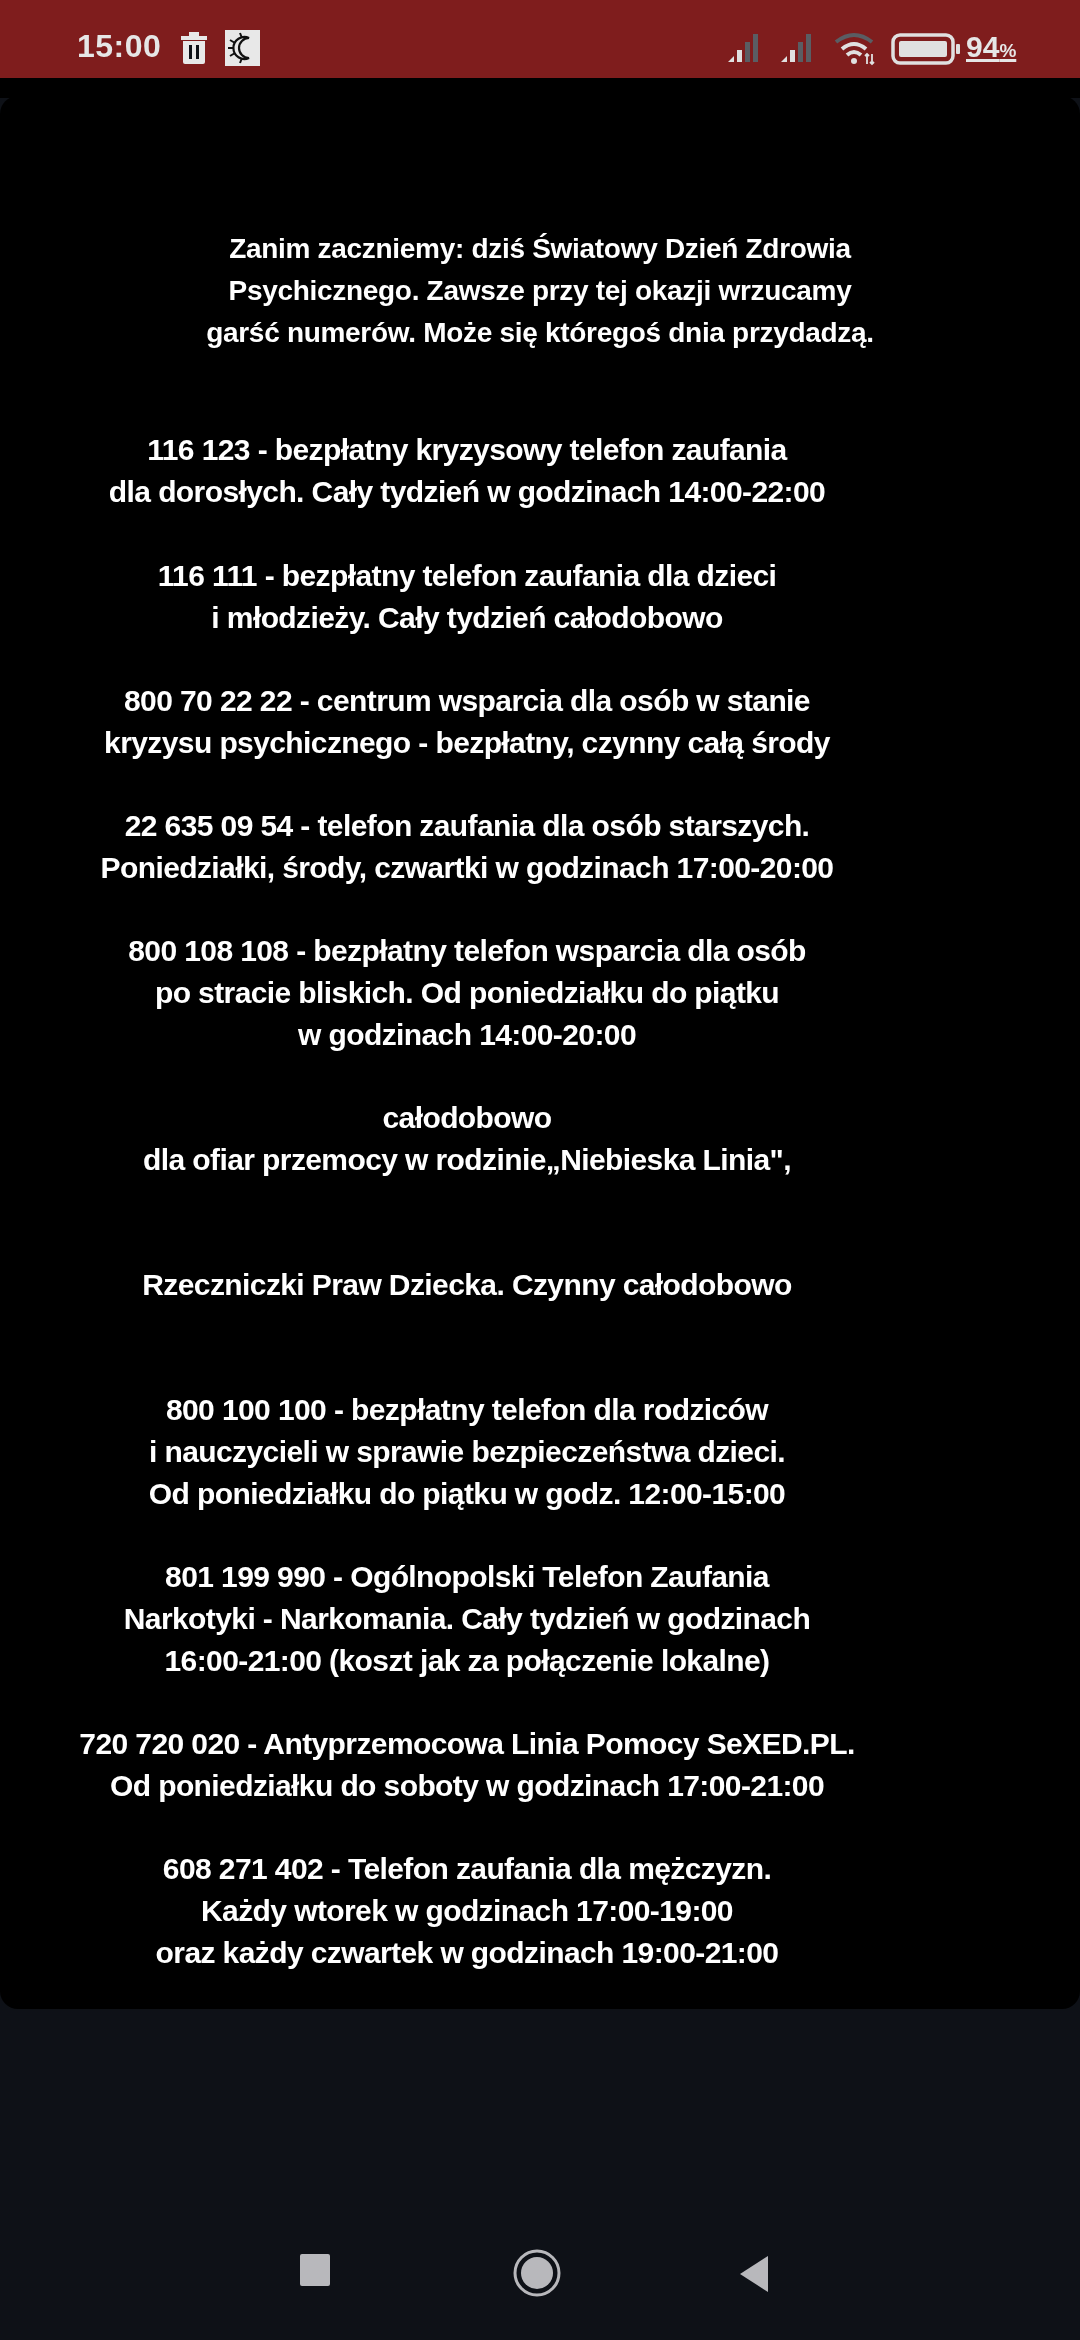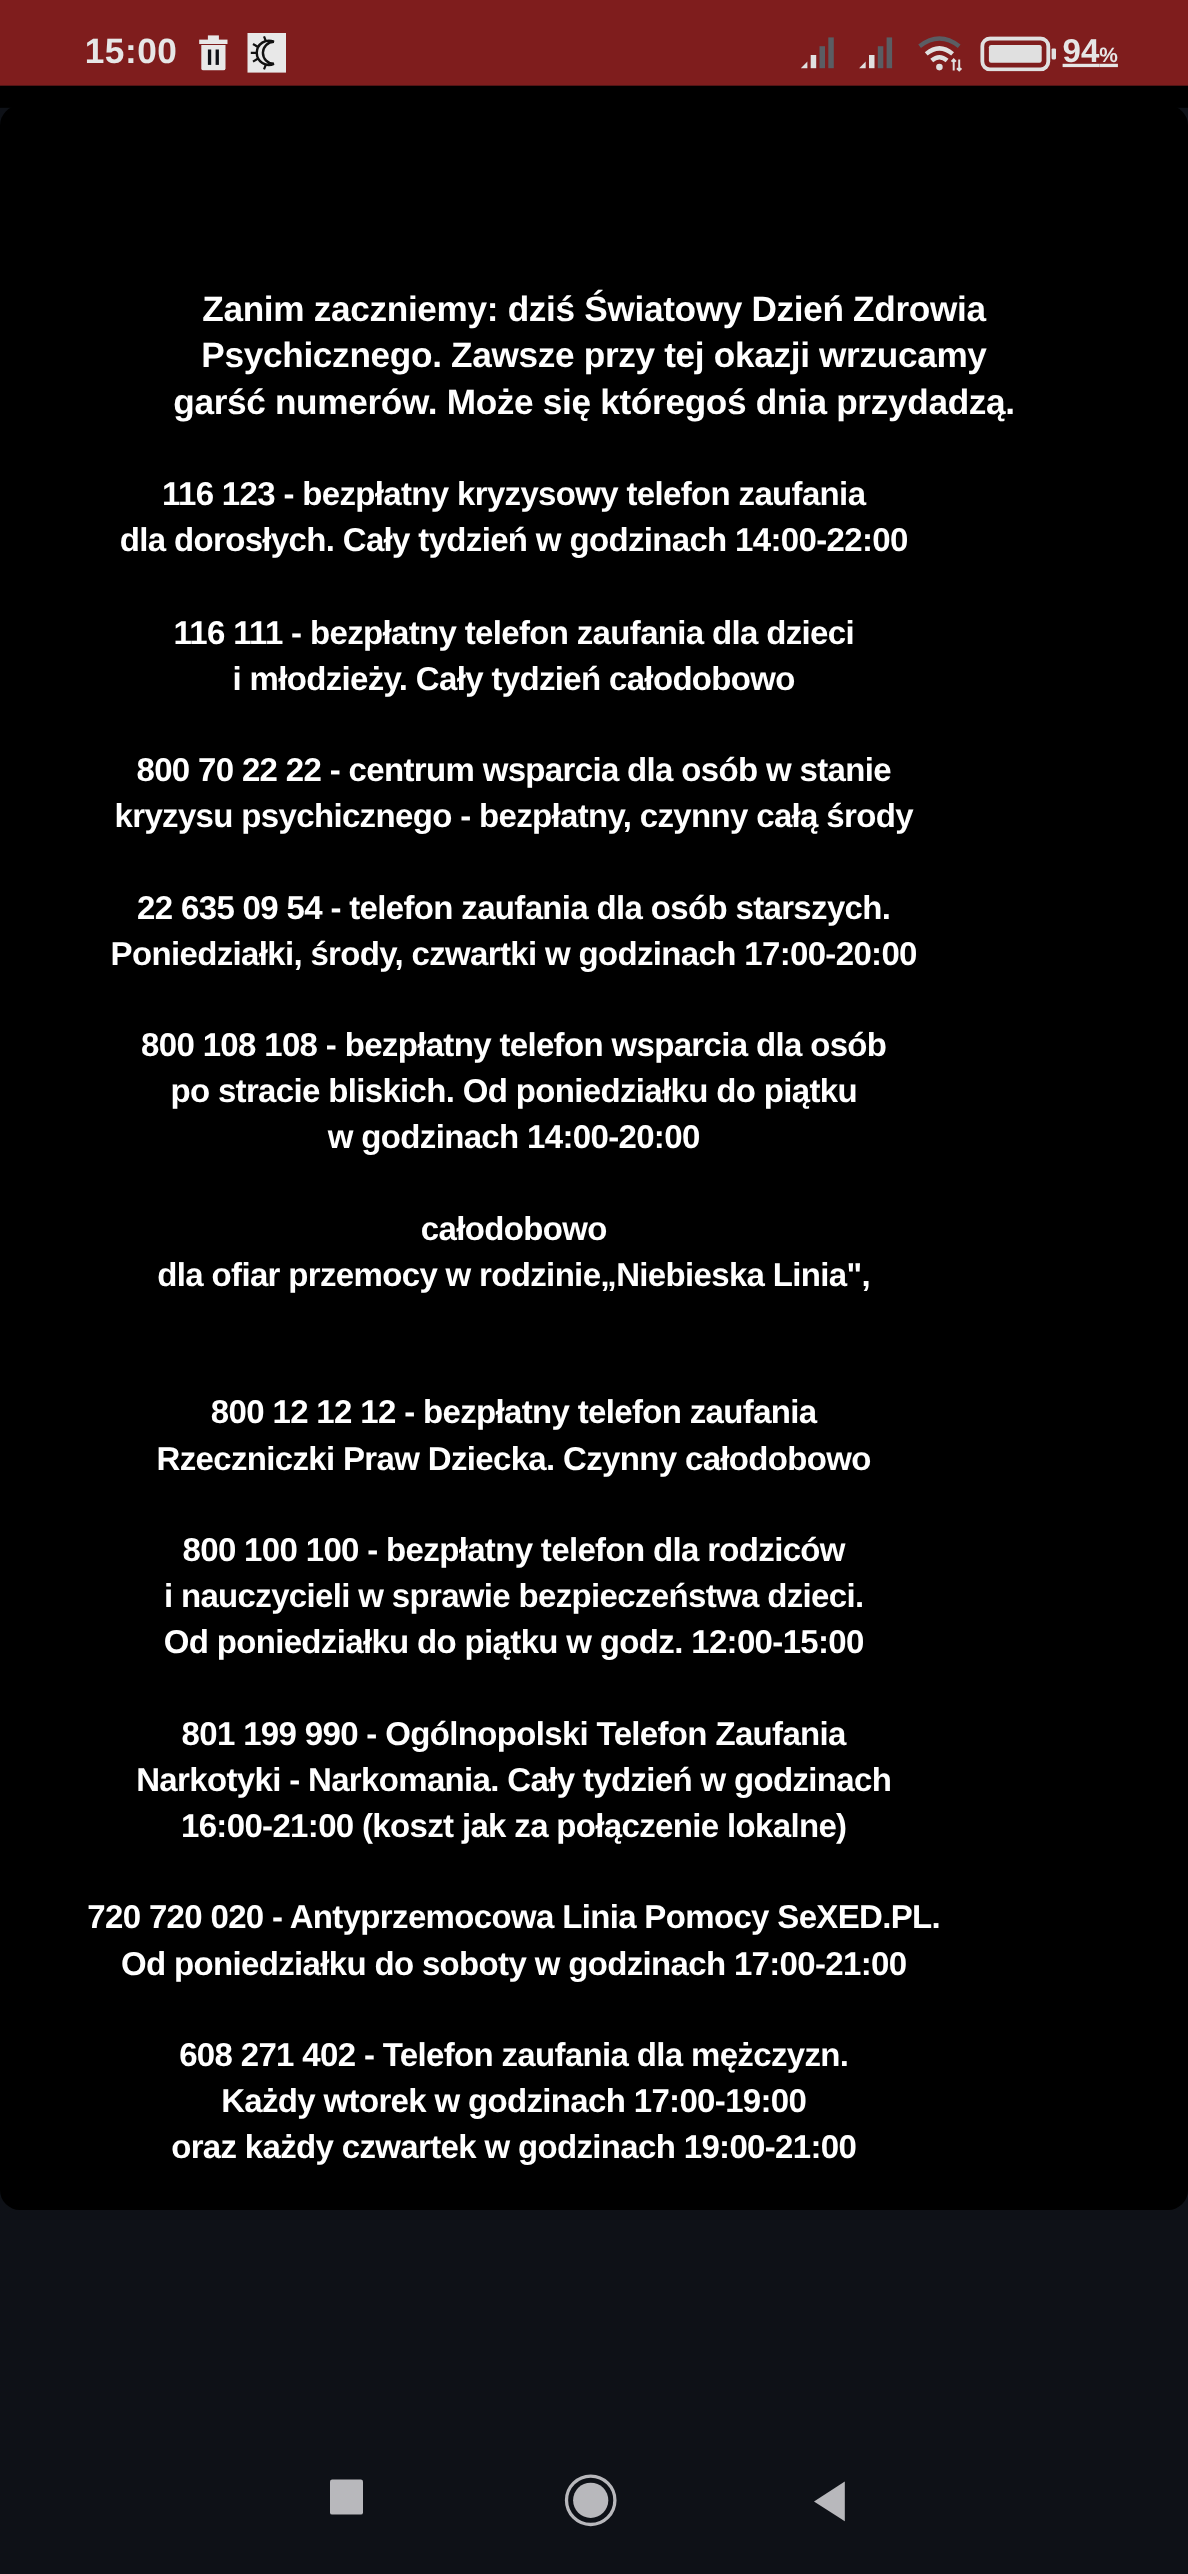--- a/index.html
+++ b/index.html
@@ -28,22 +28,22 @@
     position:absolute; left:966px; top:30px; font-size:30px; font-weight:bold; color:#e6e6e6;text-decoration:underline;
   }
   .battery-pct small { font-size:19px; }
   .top-band { position:absolute; left:0; top:78px; width:1080px; height:20px; background:#000; }
   .card {
     position:absolute; left:0; top:96px; width:1080px; height:1913px;
     background:#000; border-radius:18px;
   }
   .intro {
     position:absolute; left:0; top:228px; width:1080px;
-    text-align:center; font-weight:bold; font-size:32px; line-height:42px;
-    color:#fff; letter-spacing:-0.3px;margin-top:32px;
+    text-align:center; font-weight:bold; font-size:28px; line-height:42px;
+    color:#fff; letter-spacing:-0.3px;
   }
   .entry {
     position:absolute; left:0; width:934px; text-align:center;
     font-weight:bold; font-size:30px; line-height:42px; color:#fff;
     letter-spacing:-0.6px;
   }
   .entry .line { display:block; white-space:nowrap; }
   .nav-bar { position:absolute; left:0; top:2200px; width:1080px; height:140px; background:#0e1117; }
   .nav-btn { position:absolute; cursor:pointer; }
   .recents-button { left:300px; top:2250px; width:30px; height:40px; }
@@ -127,21 +127,20 @@
 <div class="entry" style="top:930px">
   <span class="line">800 108 108 - bezpłatny telefon wsparcia dla osób</span>
   <span class="line">po stracie bliskich. Od poniedziałku do piątku</span>
   <span class="line">w godzinach 14:00-20:00</span>
 </div>
 <div class="entry" style="top:1097px">
   <span class="line">całodobowo</span>
   <span class="line">dla ofiar przemocy w rodzinie„Niebieska Linia",</span>
 </div>
 <div class="entry" style="top:1264px">
-  <span class="line">800 12 12 12 - bezpłatny telefon zaufania</span>
   <span class="line">Rzeczniczki Praw Dziecka. Czynny całodobowo</span>
 </div>
 <div class="entry" style="top:1389px">
   <span class="line">800 100 100 - bezpłatny telefon dla rodziców</span>
   <span class="line">i nauczycieli w sprawie bezpieczeństwa dzieci.</span>
   <span class="line">Od poniedziałku do piątku w godz. 12:00-15:00</span>
 </div>
 <div class="entry" style="top:1556px">
   <span class="line">801 199 990 - Ogólnopolski Telefon Zaufania</span>
   <span class="line">Narkotyki - Narkomania. Cały tydzień w godzinach</span>

